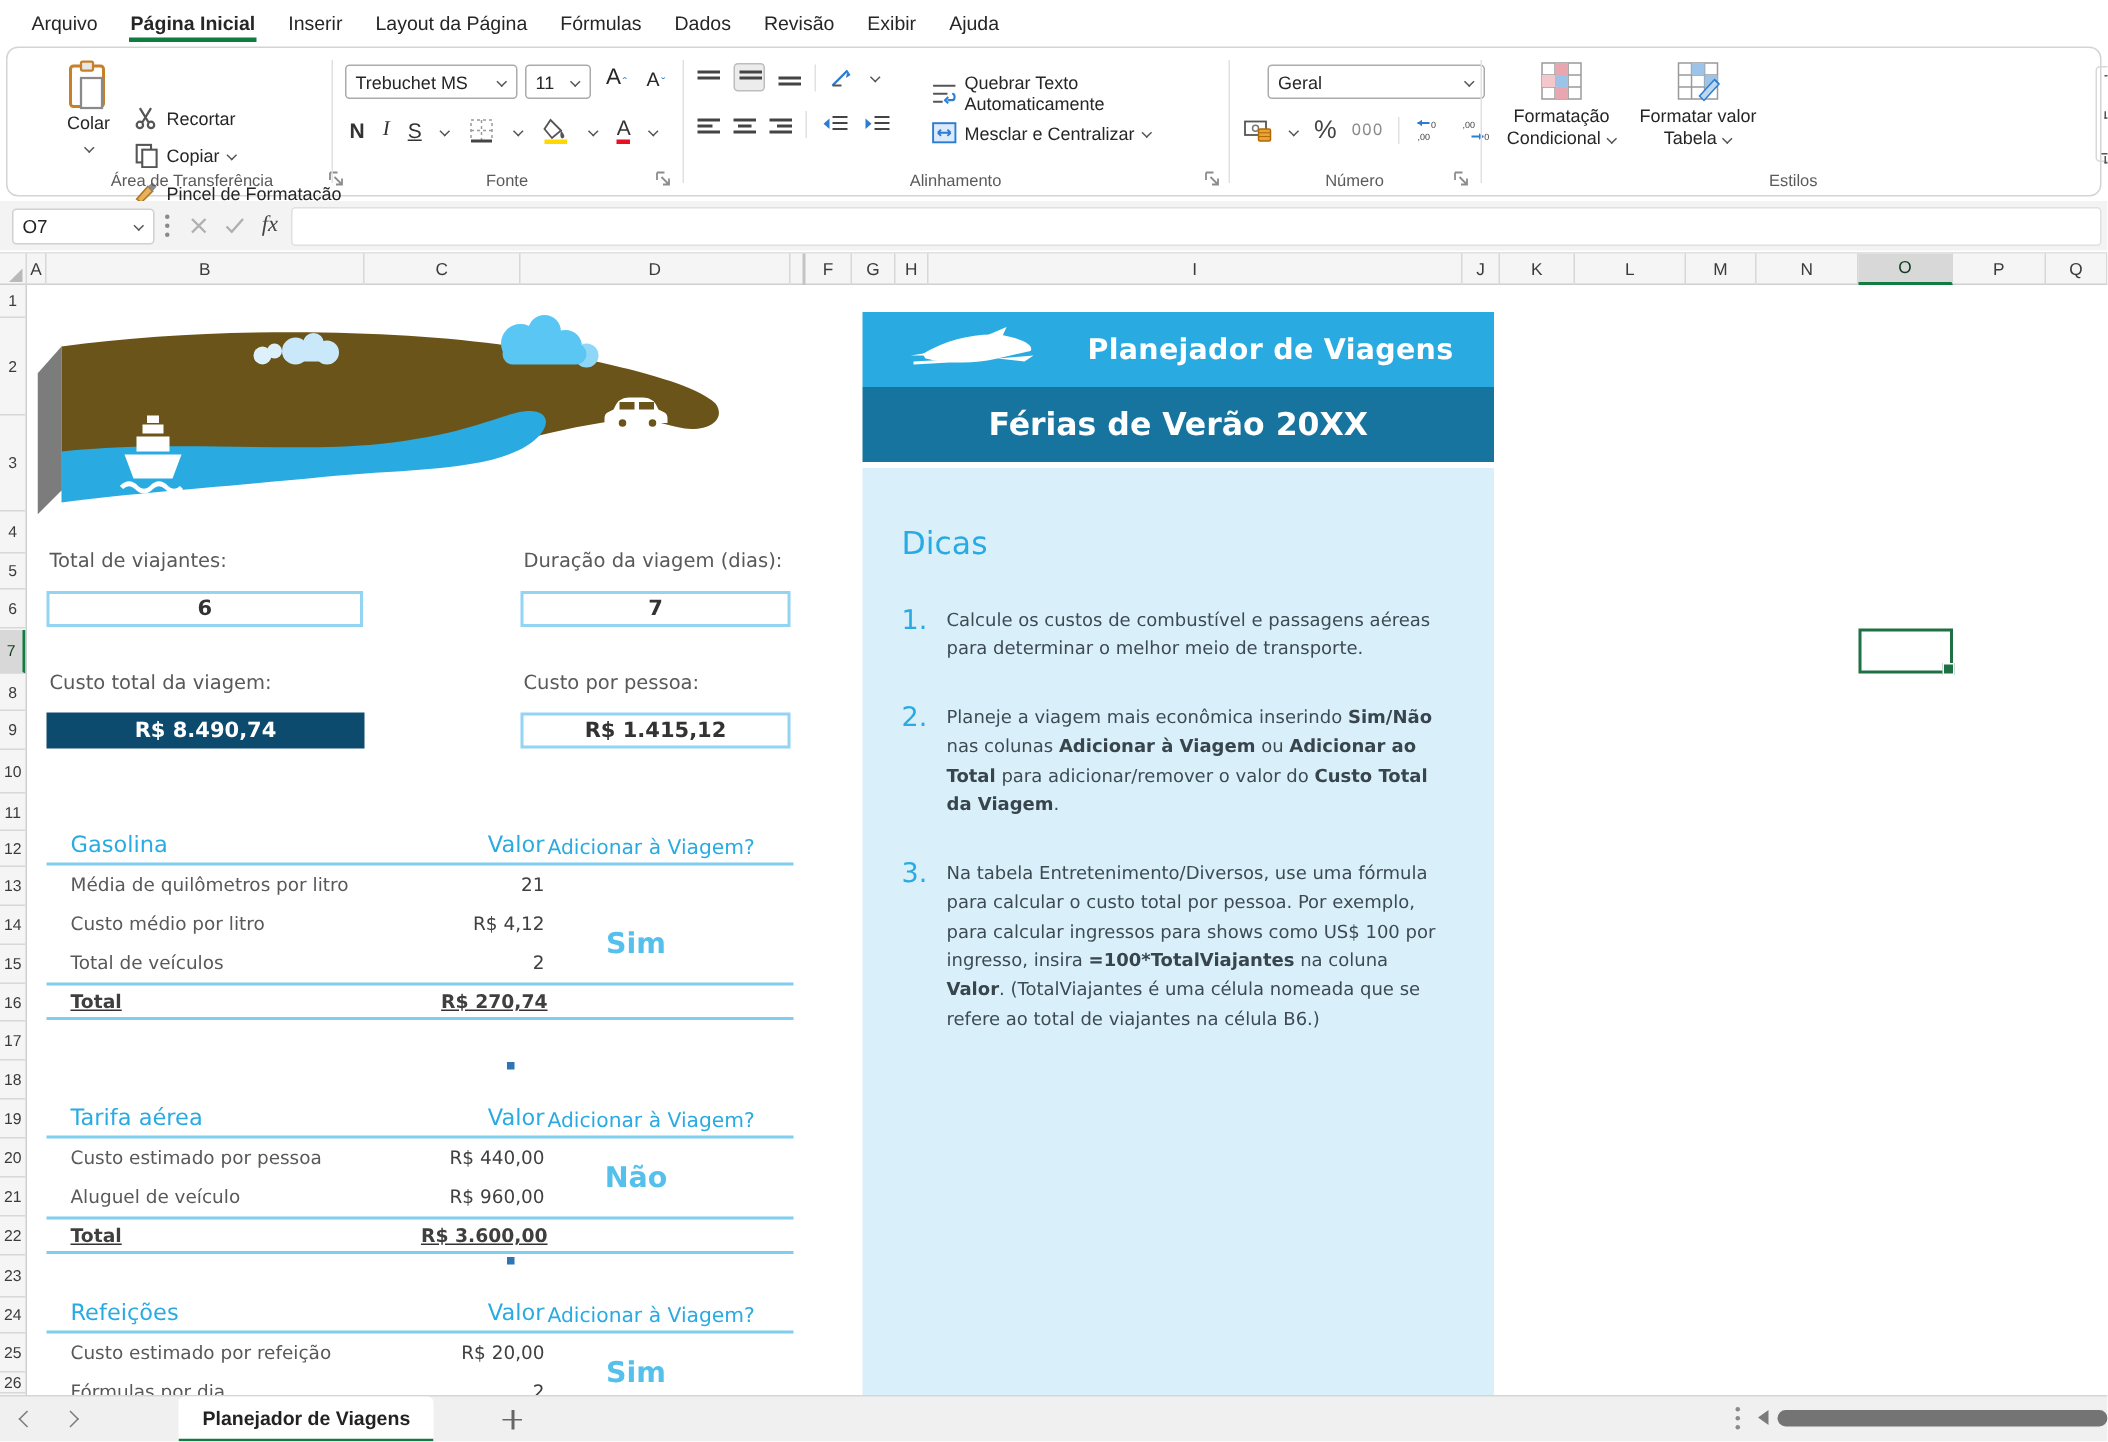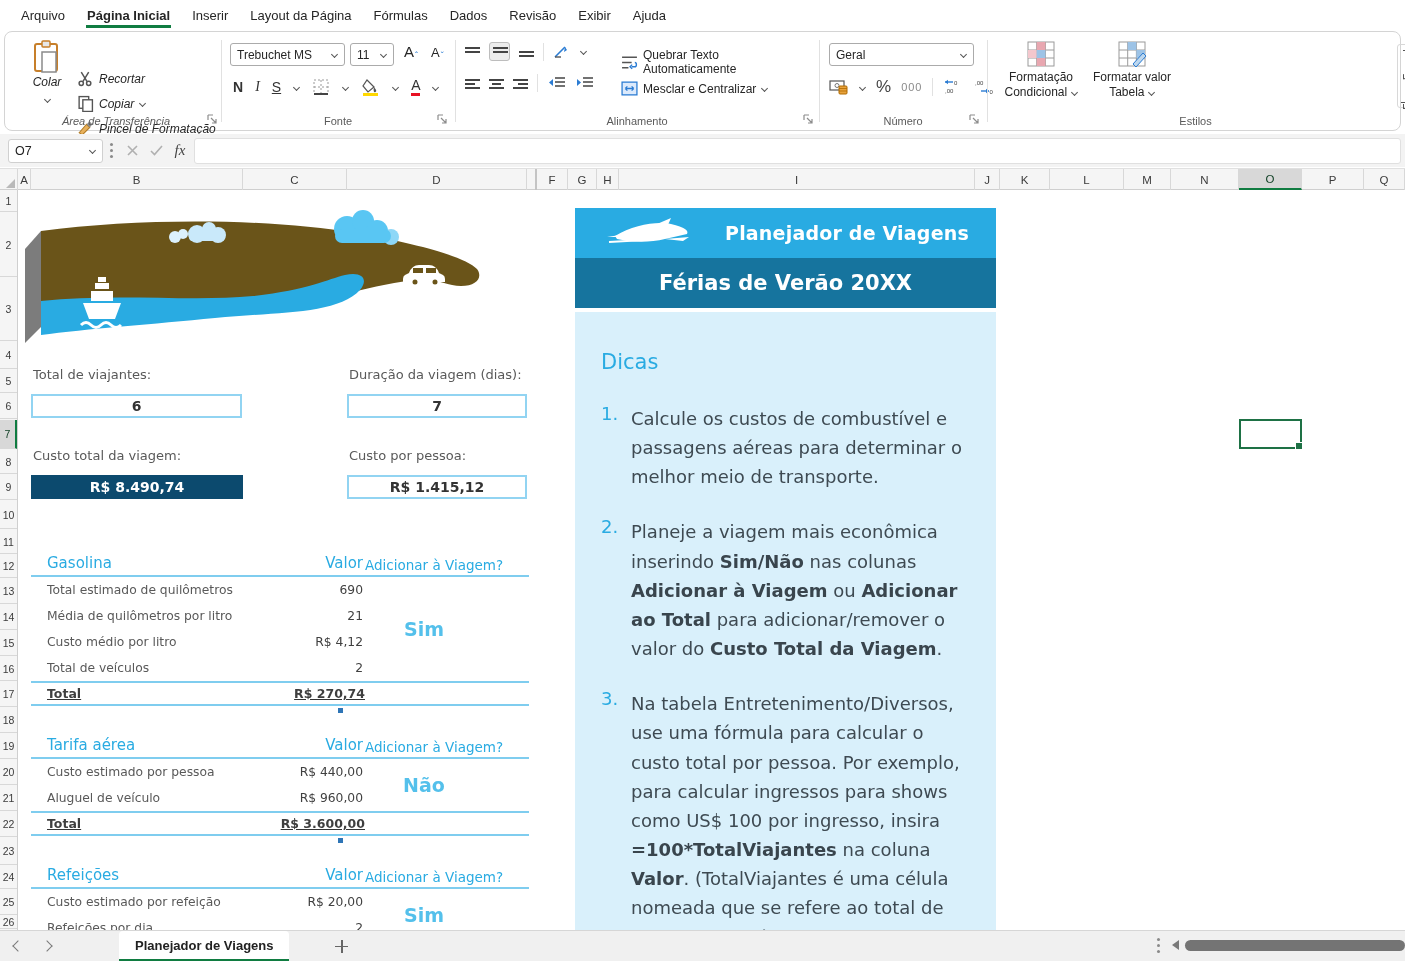--- a/index.html
+++ b/index.html
@@ -60,21 +60,21 @@
   #banner-top { left:557px; top:18px; width:421px; height:50px; background:#29abe2; display:flex; align-items:center; }
   #banner-title { color:#fff; font-weight:bold; font-size:19px; margin-left:150px; letter-spacing:.2px; }
   #banner-sub { left:557px; top:68px; width:421px; height:50px; background:#16749e; display:flex; align-items:center; justify-content:center; }
   #banner-subtitle { color:#fff; font-weight:bold; font-size:21px; }
 
   
   #tips { left:557px; top:122px; width:421px; height:618px; background:#d9f0fb; padding:38px 30px 0 26px; }
   #tips-title { color:#29abe2; font-size:21px; margin-bottom:30px; }
   .tip { display:flex; margin-bottom:26px; }
   .tip-num { width:30px; flex:0 0 30px; color:#29abe2; font-size:18px; line-height:1.1; }
-  .tip-text { font-size:18px; line-height:1.62; color:#3e4a52; }
+  .tip-text { font-size:12px; line-height:1.62; color:#3e4a52; }
   .tip-text b { color:#39454d; }
 
   
   .field-label { font-size:13px; color:#595959; }
   .vbox { border:2px solid #92d4f2; background:#fff; display:flex; align-items:center; justify-content:center; font-size:14px; font-weight:bold; color:#333; }
   .vfill { background:#0c4a6e; display:flex; align-items:center; justify-content:center; font-size:14px; font-weight:bold; color:#fff; }
 
   
   .sheet-table { position:absolute; left:13px; width:498px; }
   .t-head { height:22px; position:relative; border-bottom:2px solid #7fcdef; }
@@ -124,21 +124,21 @@
       <div class="menu-item">Layout da Página</div>
       <div class="menu-item">Fórmulas</div>
       <div class="menu-item">Dados</div>
       <div class="menu-item">Revisão</div>
       <div class="menu-item">Exibir</div>
       <div class="menu-item">Ajuda</div>
     </div>
 
   <div id="ribbon">
 
-    <div class="rgroup" style="left:6px; width:210px;font-style:italic;">
+    <div class="rgroup" style="left:18px; width:210px;">
       <div class="abs" style="position:absolute; left:14px; top:8px; width:44px; text-align:center;">
         <svg class="abs" style="position:static; margin:0 auto;" width="30" height="34" viewBox="0 0 30 34">
           <rect x="3" y="4" width="22" height="27" rx="2" fill="#fff" stroke="#c77f2a" stroke-width="2"></rect>
           <rect x="10" y="1" width="8" height="6" rx="1" fill="#e7e7e7" stroke="#c77f2a" stroke-width="1.5"></rect>
           <rect x="10" y="12" width="14" height="20" fill="#fff" stroke="#8a8a8a" stroke-width="1.5"></rect>
         </svg>
         <div style="font-size:12px; color:#262626; margin-top:1px;">Colar</div>
         <i class="chev"></i>
       </div>
       <div class="btn-small" style="position:absolute; left:62px; top:36px;">
@@ -284,21 +284,21 @@
         <i class="chev"></i>
       </div>
       <div class="rgroup-label">Alinhamento</div>
       <svg class="launcher" style="right:2px;" viewBox="0 0 14 14">
         <path d="M3 3 h5 M3 3 v5 M6 6 l5 5 M11 7 v4 h-4" stroke="#666" stroke-width="1.2" fill="none"></path>
       </svg>
     </div>
     <div class="rsep" style="left:814px;"></div>
 
     <div class="rgroup" style="left:818px; width:160px;">
-      <div class="ddbox" style="position:absolute; left:6px; top:11px; width:145px;">
+      <div class="ddbox" style="position:absolute; left:22px; top:11px; width:145px;">
         <span>Geral</span>
           <i class="chev"></i>
       </div>
       <div style="position:absolute; left:6px; top:45px; display:flex; align-items:center; gap:10px;">
         <svg width="20" height="16" viewBox="0 0 20 16">
           <rect x="1" y="2" width="14" height="9" fill="#fff" stroke="#555" stroke-width="1.2"></rect>
           <circle cx="8" cy="6.5" r="2" fill="none" stroke="#777" stroke-width="1"></circle>
           <rect x="10" y="7" width="8" height="8" rx="1" fill="#e8a33d" stroke="#b06a00" stroke-width="1"></rect>
           <path d="M10 9.5 h8 M10 12 h8" stroke="#b06a00" stroke-width=".8"></path>
         </svg>
@@ -525,24 +525,20 @@
       </div>
 
     <div id="tables-mount">
         <div class="sheet-table" style="top: 365px;">
           <div class="t-head">
             <div class="t-name">Gasolina</div>
             <div class="t-valor">Valor</div>
             <div class="t-add">Adicionar à Viagem?</div>
           </div>
           <div class="t-row">
-            <div class="lab">Total estimado de quilômetros</div>
-            <div class="val">690</div>
-          </div>
-          <div class="t-row">
             <div class="lab">Média de quilômetros por litro</div>
             <div class="val">21</div>
           </div>
           <div class="t-row">
             <div class="lab">Custo médio por litro</div>
             <div class="val">R$ 4,12</div>
           </div>
           <div class="t-row">
             <div class="lab">Total de veículos</div>
             <div class="val">2</div>
@@ -579,21 +575,21 @@
           <div class="t-head">
             <div class="t-name">Refeições</div>
             <div class="t-valor">Valor</div>
             <div class="t-add">Adicionar à Viagem?</div>
           </div>
           <div class="t-row">
             <div class="lab">Custo estimado por refeição</div>
             <div class="val">R$ 20,00</div>
           </div>
           <div class="t-row">
-            <div class="lab">Refeições por dia</div>
+            <div class="lab">Fórmulas por dia</div>
             <div class="val">2</div>
           </div>
         </div>
         <div class="abs decision" style="top: 714px;">Sim</div>
       </div>
 
     <div class="abs" id="active-cell"></div>
   </div>
 
   <div id="tabbar">

